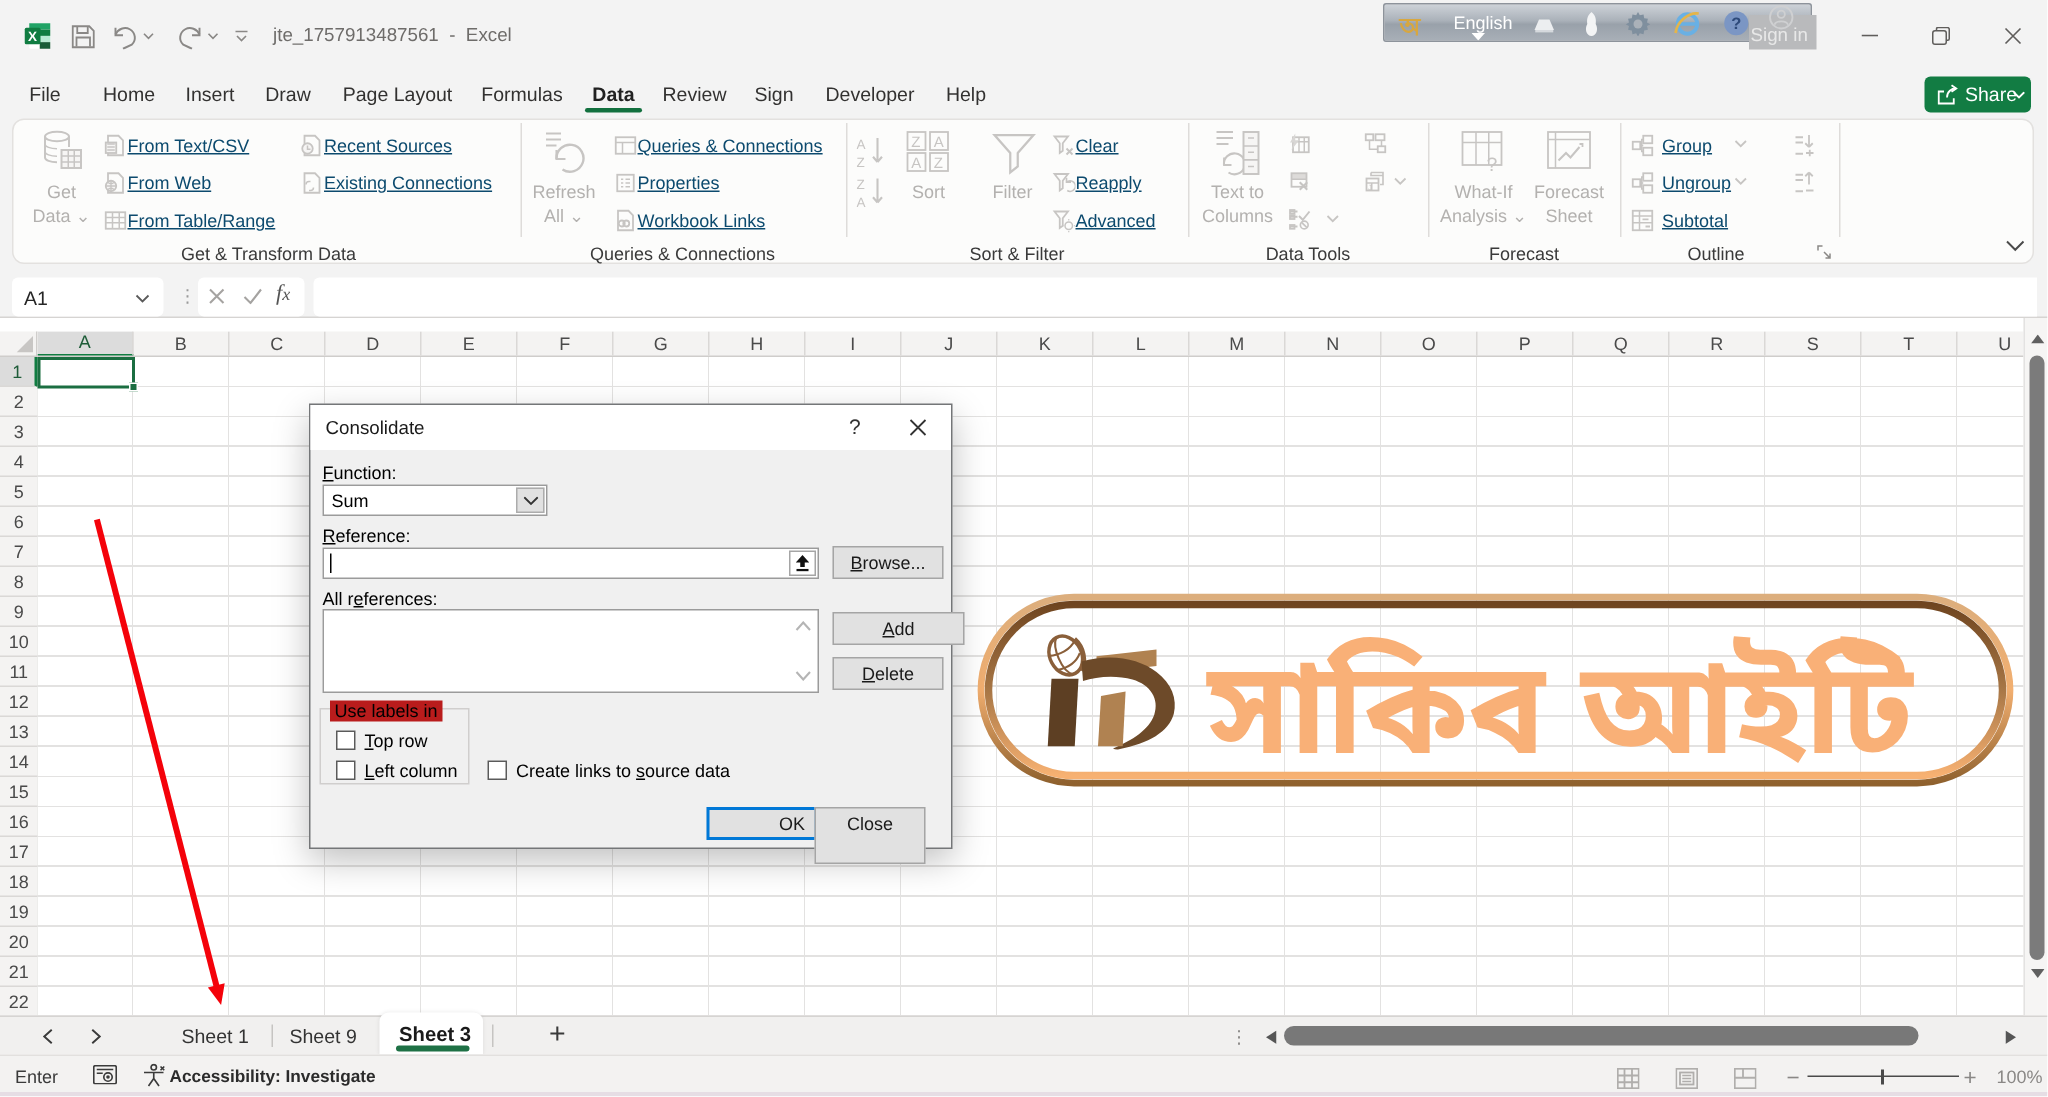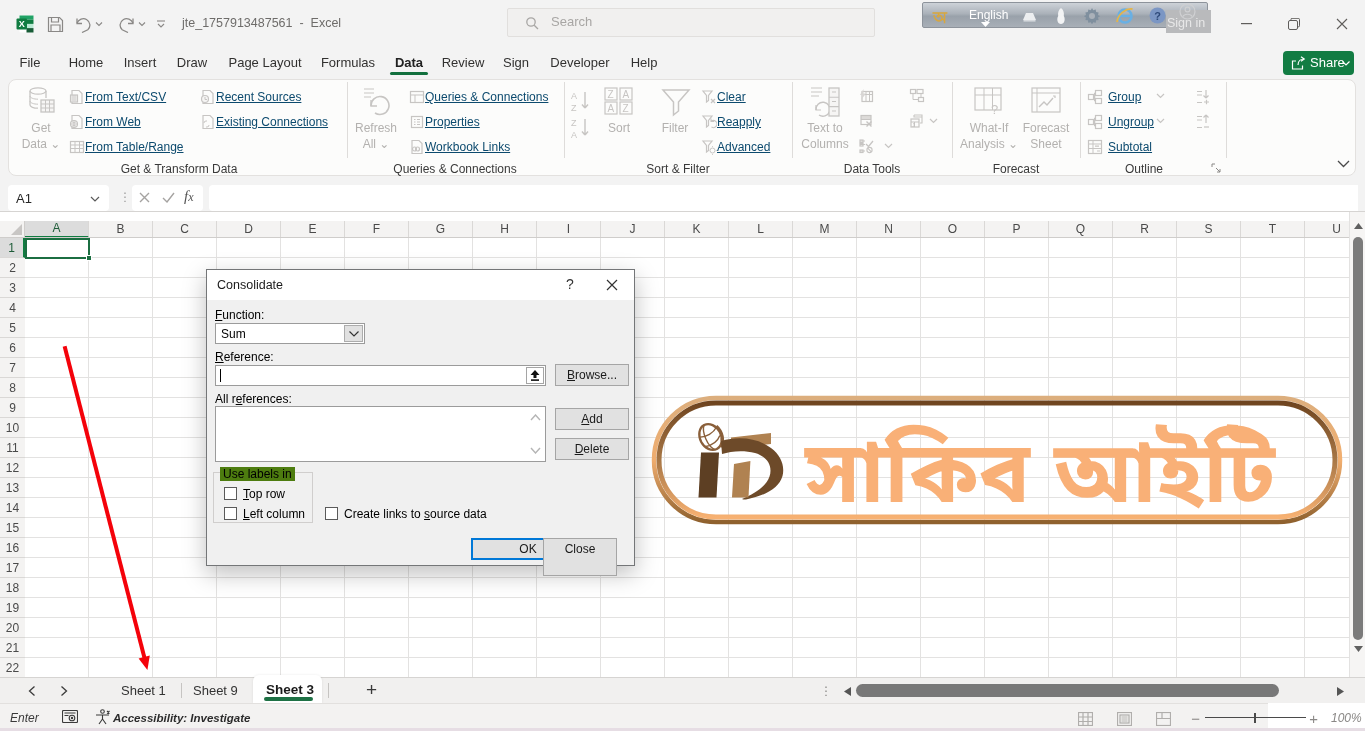--- a/index.html
+++ b/index.html
@@ -36,21 +36,21 @@
 
 #dlg { left:206px; top:269px; width:429px; height:297px; background:#f0f0f0; border:1px solid #747678; box-shadow:0 8px 22px rgba(0,0,0,0.25); font-size:12px; color:#000; }
 #dlgtitle { position:absolute; left:0; top:0; width:100%; height:30px; background:#fff; }
 .btn { position:absolute; background:#e1e1e1; border:1px solid #a5a5a5; font-size:12px; color:#1a1a1a; text-align:center; }
 .inp { position:absolute; background:#fff; border:1px solid #9b9b9b; }
 .cb { position:absolute; width:13px; height:13px; background:#fff; border:1px solid #5a5a5a; }
 u.k { text-decoration:underline; }
 
 
 #tabbar { left:0; top:677px; width:1365px; height:26px; background:#f1f0ef; border-top:1px solid #d6d4d2; }
-#statusbar { left:0; top:703px; width:1268px; height:26px; background:#f3f2f1; border-top:1px solid #e2e0de; font-size:12px; color:#3a3a3a;font-style:italic; }
+#statusbar { left:0; top:703px; width:1365px; height:26px; background:#f3f2f1; border-top:1px solid #e2e0de; font-size:12px; color:#3a3a3a; }
 #bottomstrip { left:0; top:728px; width:1365px; height:3px; background:#e6dde4; }
 
 
 #vscroll { left:1349px; top:212px; width:16px; height:465px; background:#f6f5f4; border-left:1px solid #e3e2e1; }
 </style>
 </head>
 <body>
 <div id="stage">
 
   <div id="titlebar" class="abs">
@@ -87,27 +87,20 @@
         <path d="M1 1.5 l3 3 l3 -3"></path>
       </svg>
 
     <svg class="abs" style="left:155px;top:19px" width="12" height="10" viewBox="0 0 12 10" fill="none" stroke="#8a8886" stroke-width="1.1">
         <path d="M2 2 h8"></path>
         <path d="M3 5 l3 3 l3 -3"></path>
       </svg>
 
     <div class="abs" style="left:182px;top:16px;font-size:12.5px;color:#6e6c6a;">jte_1757913487561&nbsp;&nbsp;-&nbsp;&nbsp;Excel</div>
 
-    <div class="abs" style="left:507px;top:8px;width:368px;height:29px;background:#f1f0ef;border:1px solid #e1dfdd;border-radius:2px;">
-      <svg style="position:absolute;left:17px;top:7px" width="14" height="14" viewBox="0 0 14 14" fill="none" stroke="#a8a6a4" stroke-width="1.3">
-        <circle cx="6" cy="6" r="4.2"></circle>
-          <path d="M9.2 9.2 L13 13"></path>
-      </svg>
-      <div style="position:absolute;left:43px;top:5px;font-size:13px;color:#a8a6a4;">Search</div>
-    </div>
 
     <div class="abs" style="left:922px;top:2px;width:286px;height:26px;background:linear-gradient(#cdd2d8,#aab1b9 45%,#99a1aa 55%,#a8afb7);border:1px solid #8d939b;border-radius:2px;">
       <div style="position:absolute;left:10px;top:2px;font-size:16px;font-weight:bold;color:#d8a73f;">অ</div>
       <div style="position:absolute;left:46px;top:5px;font-size:12px;color:#fff;">English</div>
       <svg style="position:absolute;left:58px;top:19px" width="9" height="5" viewBox="0 0 9 5">
           <path d="M0 0 h9 l-4.5 5 z" fill="#fff"></path>
         </svg>
 
       <svg style="position:absolute;left:98px;top:9px" width="17" height="10" viewBox="0 0 17 10">
           <path d="M2 8 L5 1 h7 l3 7 z" fill="#eceef0"></path>
@@ -563,25 +556,25 @@
 
     <div class="abs" style="left:8px;top:122px;">All r<u class="k">e</u>ferences:</div>
     <div class="inp" style="left:8px;top:136px;width:331px;height:56px;">
       <svg style="position:absolute;right:4px;top:7px" width="11" height="7" viewBox="0 0 11 7" fill="none" stroke="#b5b5b5" stroke-width="1.4">
           <path d="M1 6 L5.5 1 L10 6"></path>
         </svg>
       <svg style="position:absolute;right:4px;bottom:7px" width="11" height="7" viewBox="0 0 11 7" fill="none" stroke="#b5b5b5" stroke-width="1.4">
           <path d="M1 1 L5.5 6 L10 1"></path>
         </svg>
     </div>
-    <div class="btn" style="left:348px;top:138px;width:74px;height:22px;line-height:20px;"><u class="k">A</u>dd</div>
+    <div class="btn" style="left:348px;top:138px;width:88px;height:22px;line-height:20px;"><u class="k">A</u>dd</div>
     <div class="btn" style="left:348px;top:168px;width:74px;height:22px;line-height:20px;"><u class="k">D</u>elete</div>
 
     <fieldset class="abs" style="left:6px;top:202px;width:100px;height:51px;border:1px solid #d0cecd;"></fieldset>
-    <div class="abs" style="left:13px;top:197px;background:#4d7c0f;padding:0 3px;">Use labels in</div>
+    <div class="abs" style="left:13px;top:197px;background:#b91c1c;padding:0 3px;">Use labels in</div>
     <div class="cb" style="left:17px;top:217px;"></div>
     <div class="abs" style="left:36px;top:217px;"><u class="k">T</u>op row</div>
     <div class="cb" style="left:17px;top:237px;"></div>
     <div class="abs" style="left:36px;top:237px;"><u class="k">L</u>eft column</div>
     <div class="cb" style="left:118px;top:237px;"></div>
     <div class="abs" style="left:137px;top:237px;">Create links to <u class="k">s</u>ource data</div>
 
     <div class="btn" style="left:264px;top:268px;width:74px;height:22px;line-height:18px;border:2px solid #0078d7;padding-left:40px;">OK</div>
     <div class="btn" style="left:336px;top:268px;width:74px;height:38px;line-height:20px;">Close</div>
   </div>

